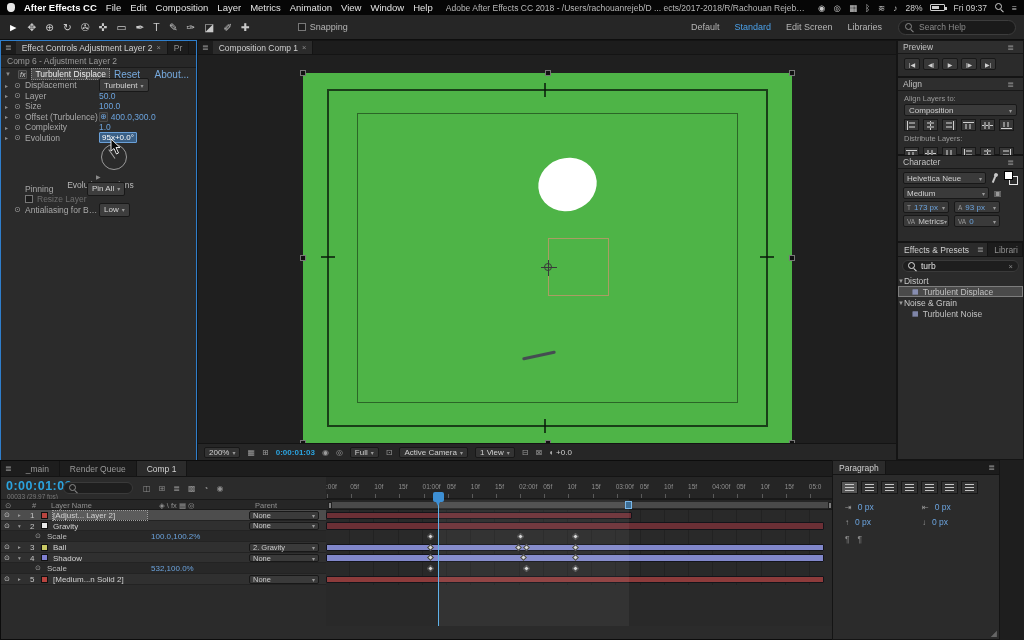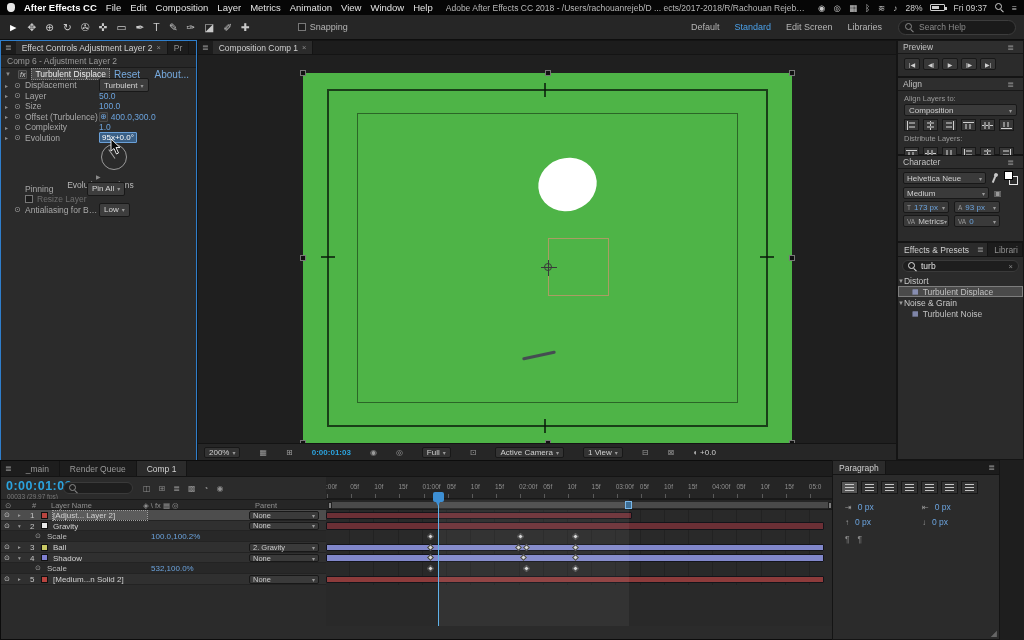--- a/index.html
+++ b/index.html
@@ -76,21 +76,21 @@
   .safe1{position:absolute;left:24px;right:24px;top:16px;bottom:16px;border:2px solid rgba(8,24,8,0.75);}
   .safe2{position:absolute;left:54px;right:54px;top:40px;bottom:40px;border:1px solid rgba(8,24,8,0.5);}
   .tick{position:absolute;background:rgba(8,24,8,0.75);}
   #ball{position:absolute;left:235px;top:85px;width:59px;height:53px;background:#ffffff;border-radius:50%;transform:rotate(-18deg);}
   #layer-box{position:absolute;left:245px;top:165px;width:61px;height:58px;border:1px solid rgba(195,150,108,0.8);}
   #anchor{position:absolute;left:241px;top:190px;width:8px;height:8px;border:1px solid #3a3a3a;border-radius:50%;}
   #anchor::before{content:"";position:absolute;left:-4px;top:3px;width:16px;height:1px;background:#3a3a3a;}
   #anchor::after{content:"";position:absolute;left:3px;top:-4px;width:1px;height:16px;background:#3a3a3a;}
   #shadow-line{position:absolute;left:219px;top:281px;width:34px;height:3px;background:#454c52;border-radius:2px;transform:rotate(-12deg);}
   .handle{position:absolute;width:6px;height:6px;background:#111;border:1px solid #777;}
-  #comp-footer{position:absolute;left:0;right:0;bottom:0;height:17px;background:#262626;border-top:1px solid #141414;display:flex;align-items:center;gap:19px;padding:0 6px;font-size:8px;color:#b5b5b5;white-space:nowrap;overflow:hidden;}
+  #comp-footer{position:absolute;left:0;right:0;bottom:0;height:17px;background:#262626;border-top:1px solid #141414;display:flex;align-items:center;gap:7px;padding:0 6px;font-size:8px;color:#b5b5b5;white-space:nowrap;overflow:hidden;}
   .cf-dd{display:inline-flex;align-items:center;background:#333;border:1px solid #181818;border-radius:2px;height:11px;padding:0 4px;color:#cfcfcf;}
   .cf-ic{color:#9a9a9a;font-size:8px;}
   .cf-tc{color:#2ba3df;font-weight:bold;}
   .cf-exp b{color:#cfcfcf;font-weight:normal;margin-left:2px;}
 
   
   #preview-panel{left:897px;top:40px;width:127px;height:37px;}
   #preview-buttons{display:flex;gap:3px;padding:4px 6px;}
   .pbtn{min-width:16px;height:12px;background:#383838;border:1px solid #181818;border-radius:2px;color:#cfcfcf;font-size:6px;display:flex;align-items:center;justify-content:center;padding:0 2px;}
 
@@ -572,21 +572,21 @@
         <span>⊞</span>
         <span>≣</span>
         <span>▩</span>
         <span>◔</span>
         <span>◉</span>
       </div>
     <div id="tl-cols">
       <span style="left:4px">⊙</span>
       <span style="left:31px">#</span>
       <span style="left:50px">Layer Name</span>
-      <span style="left:142px">◈ \ fx ▦ ◎</span>
+      <span style="left:158px">◈ \ fx ▦ ◎</span>
       <span style="left:254px">Parent</span>
     </div>
     <div id="tl-left-rows">
         <div class="tlrow sel">
           <span class="c-eye">⊙</span>
           <span class="c-tw">▸</span>
           <span class="c-num">1</span>
           <span class="c-chip" style="background: rgb(184, 68, 63);"></span>
           <span class="c-name">[Adjust... Layer 2]</span>
           <span class="c-parent">None<span class="dd-arrow">▾</span></span>

